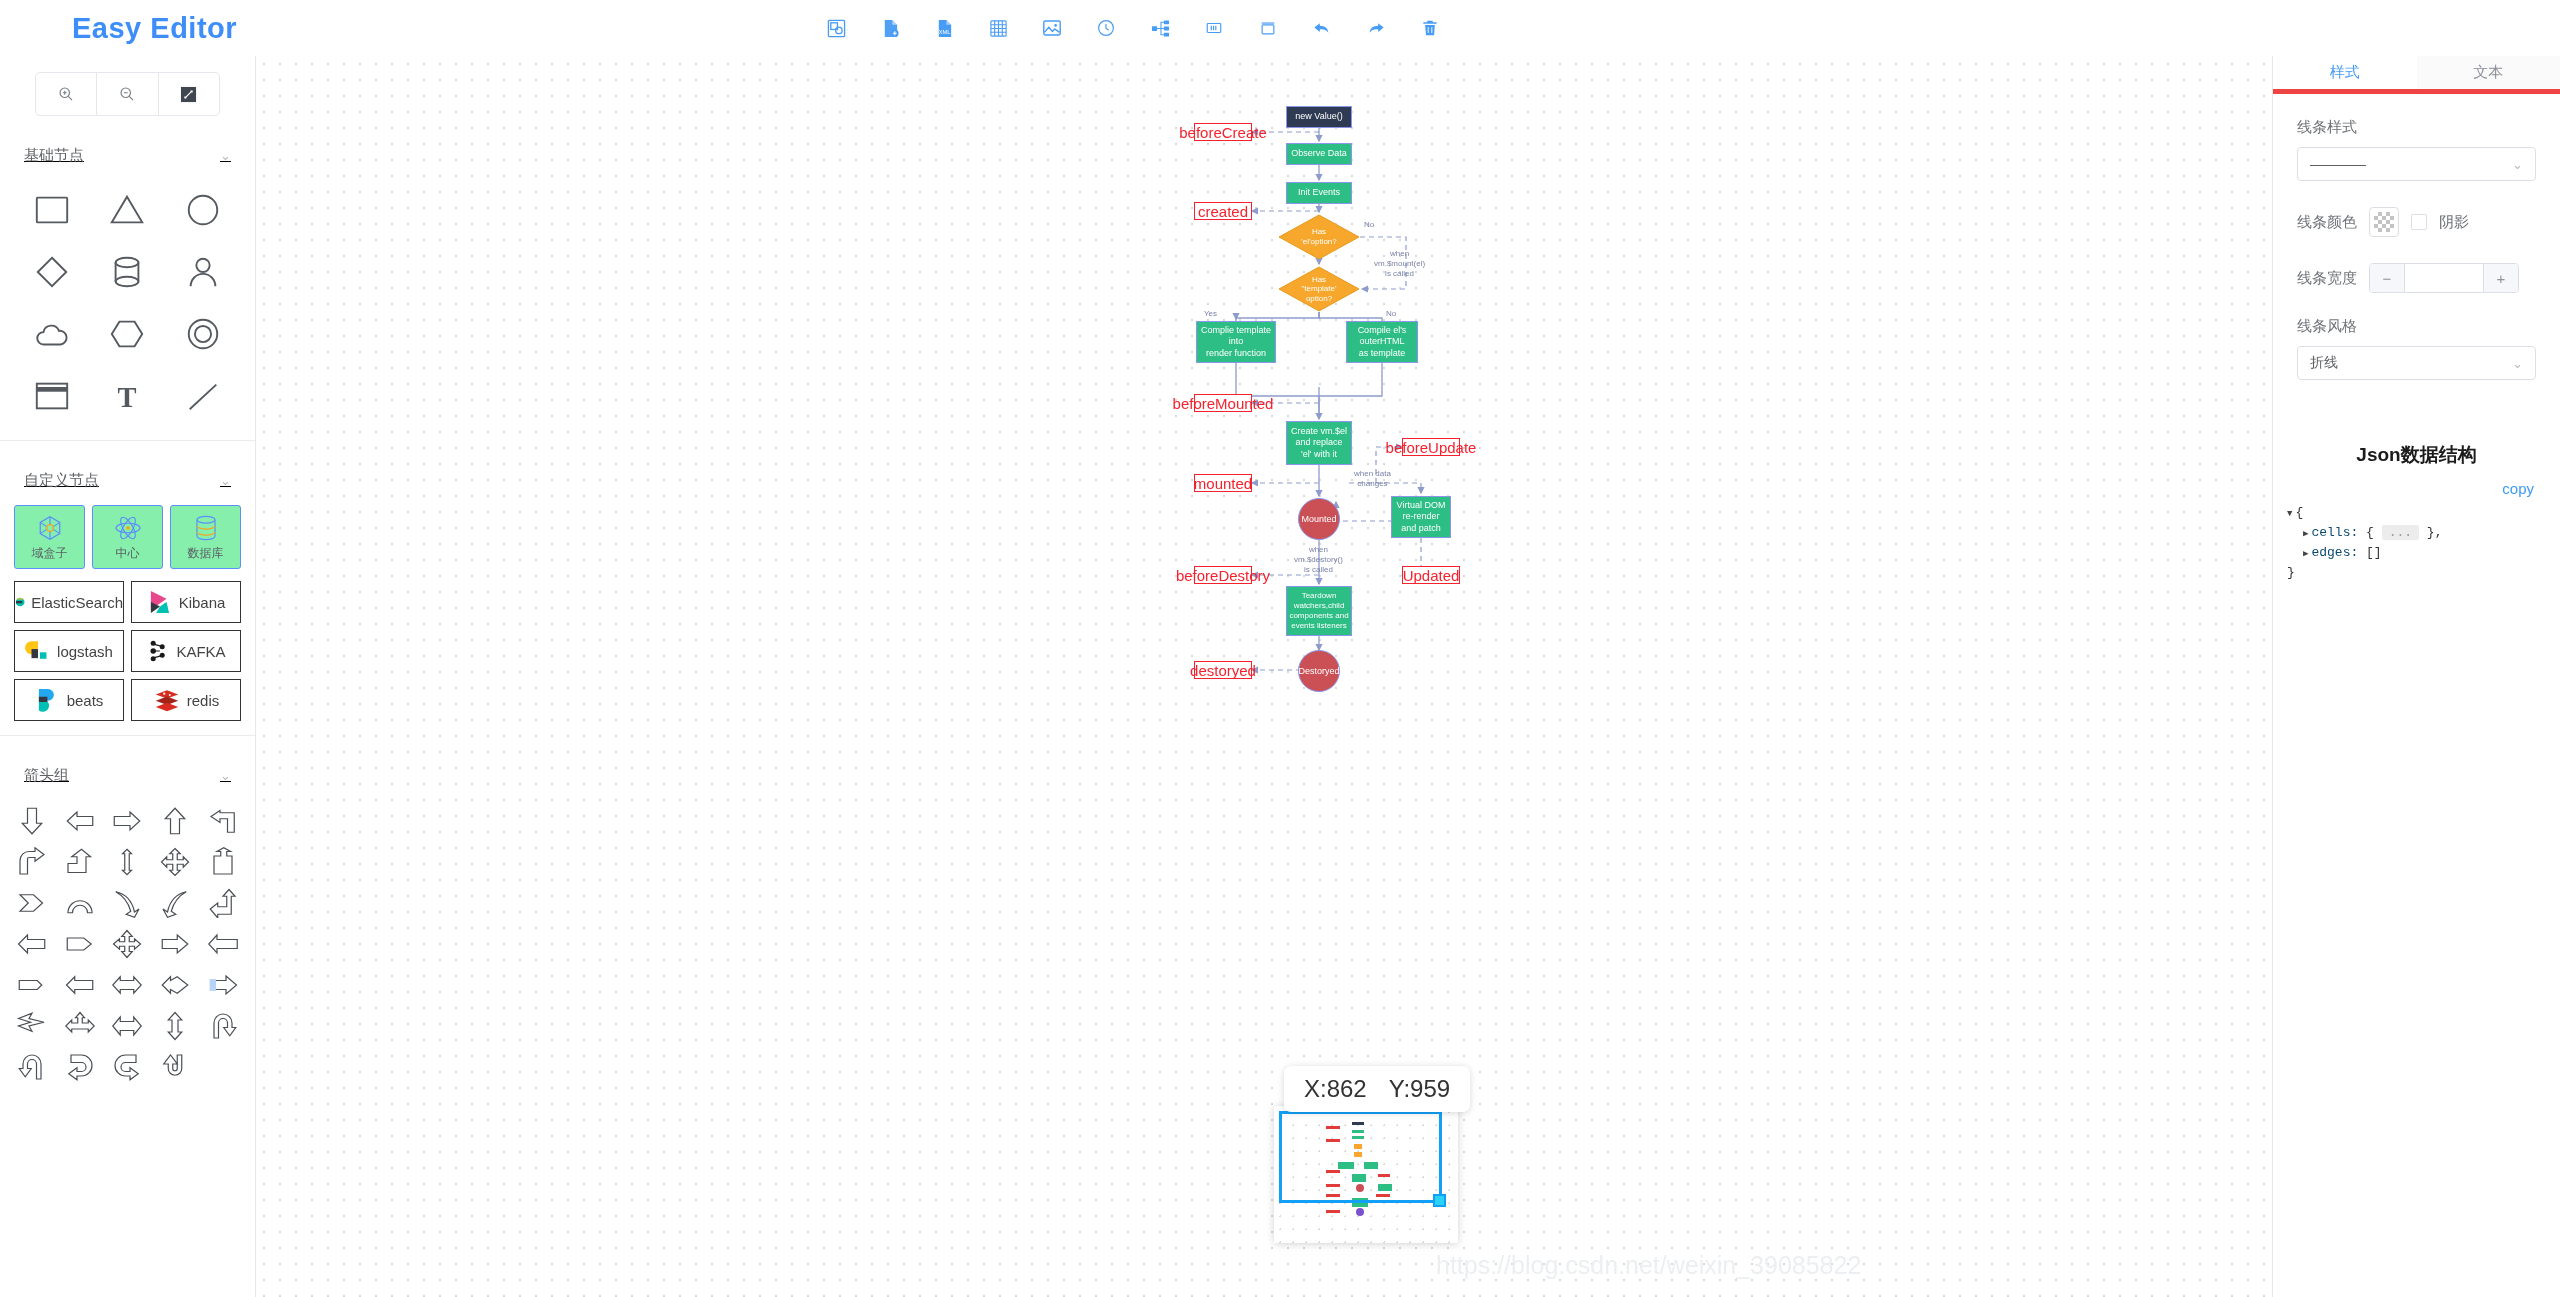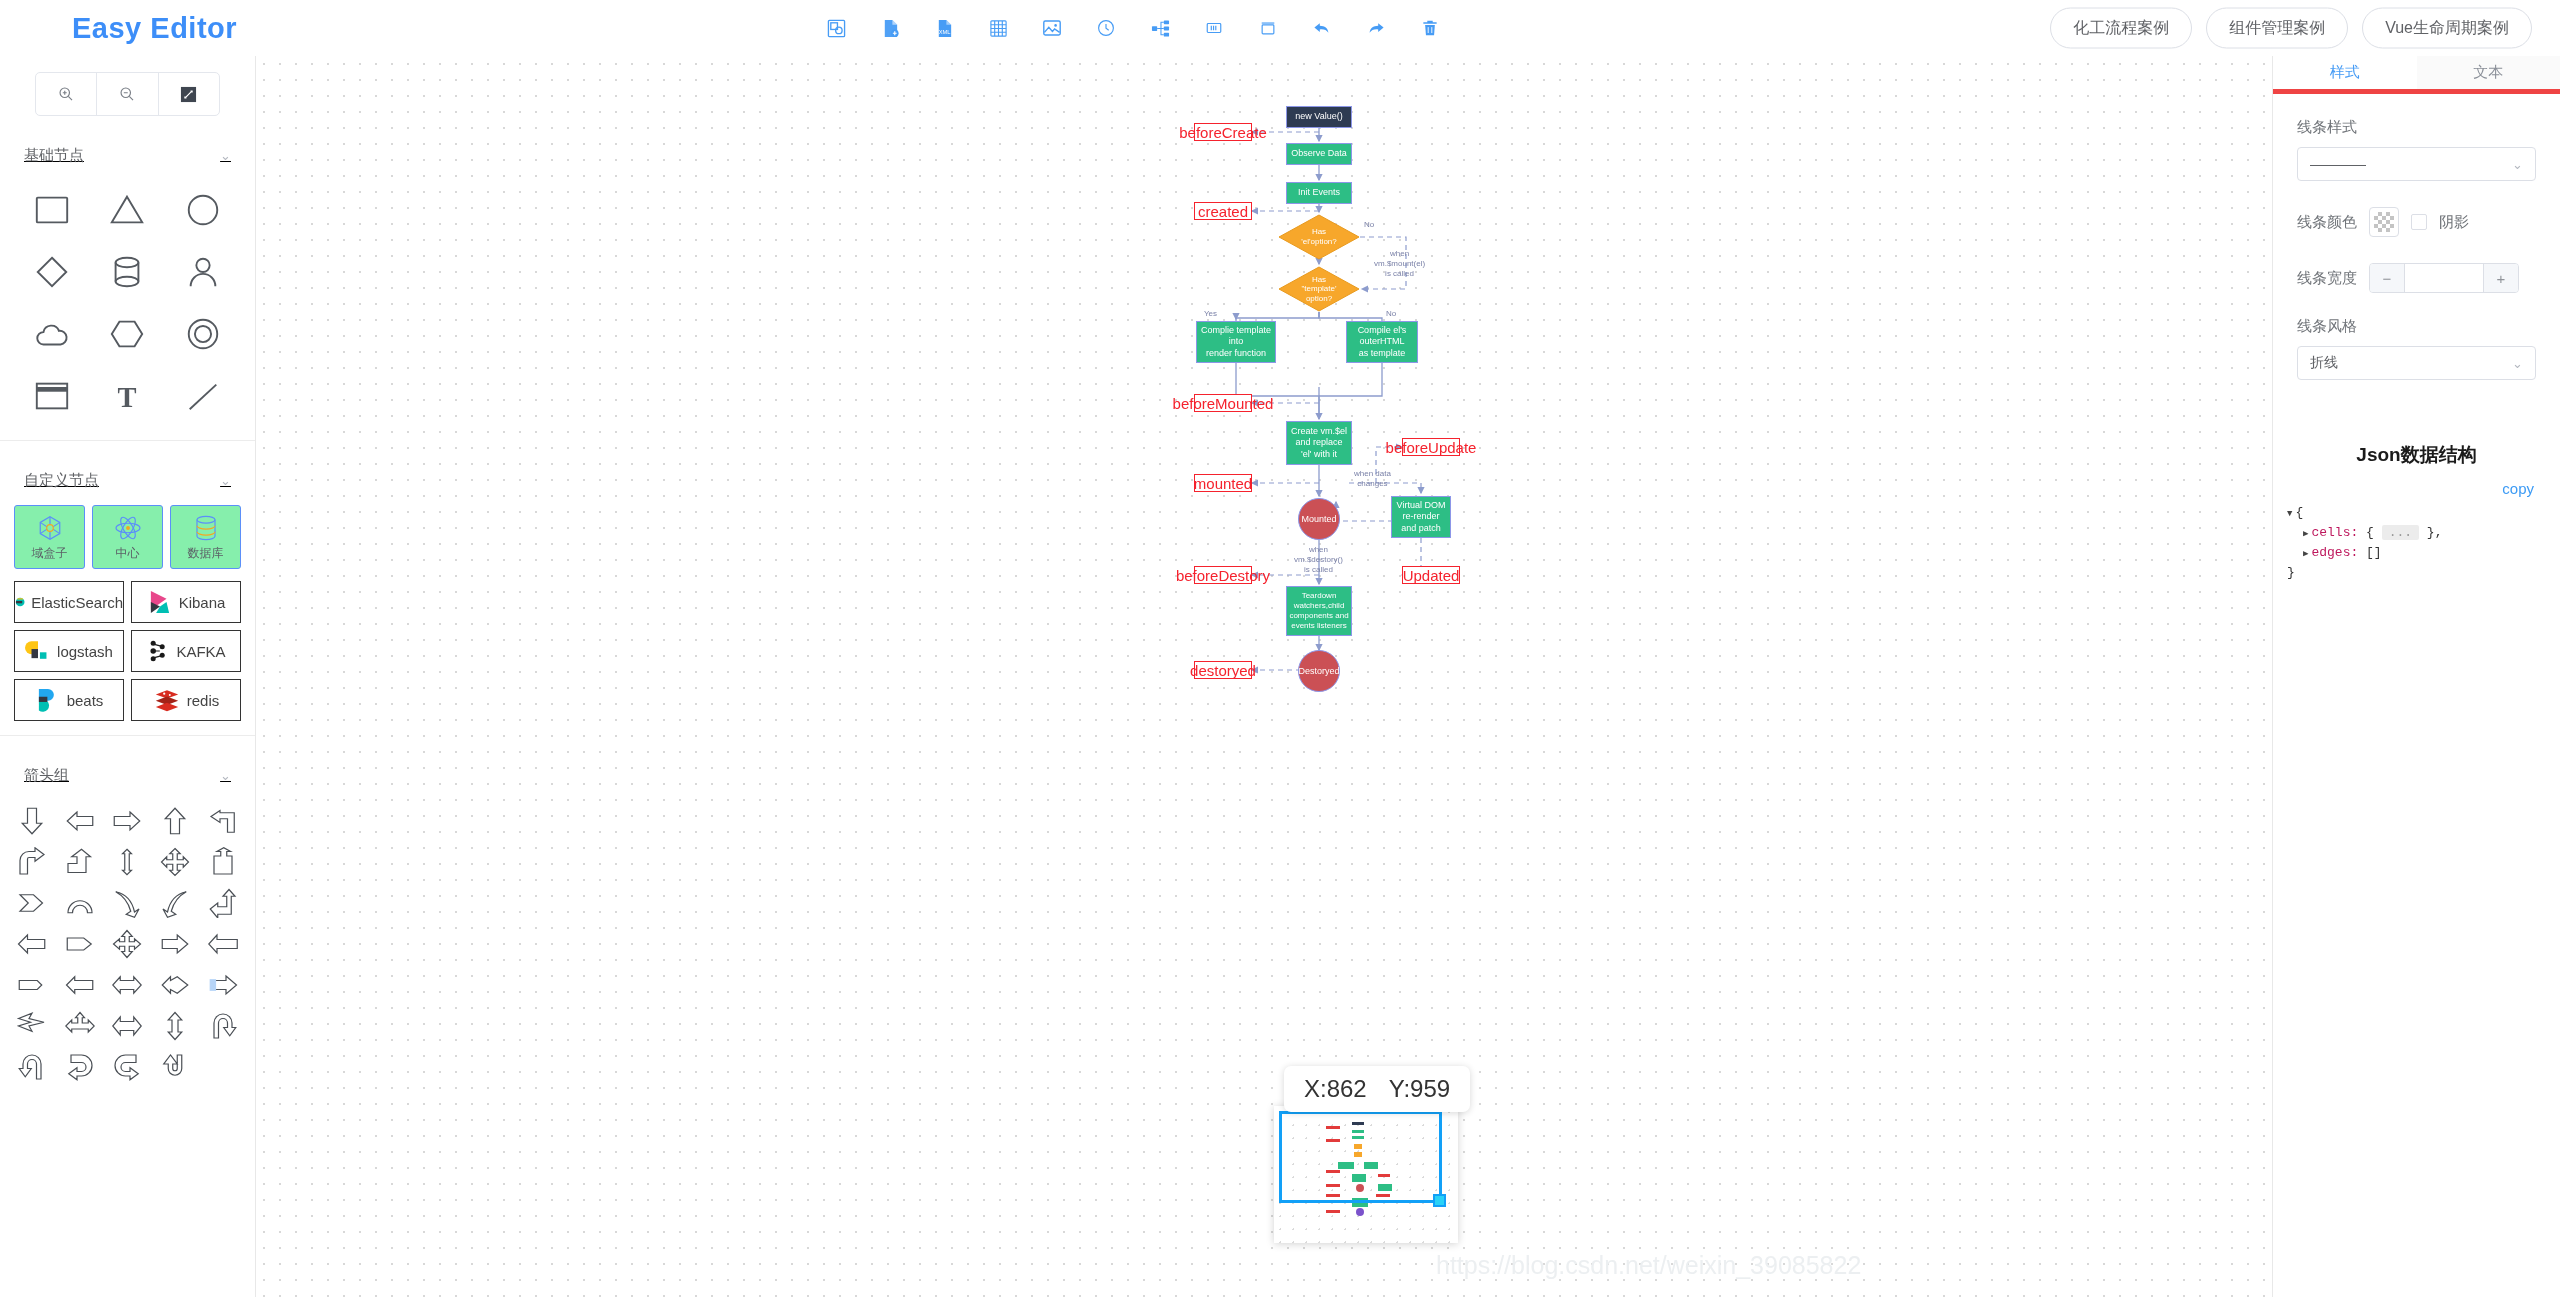--- a/index.html
+++ b/index.html
@@ -185,21 +185,21 @@
     background-color: #fff;
   }
   .cbox { width: 16px; height: 16px; border: 1px solid #dcdfe6; border-radius: 2px; cursor: pointer; background: #fff; }
   .stepper { display: flex; height: 30px; border: 1px solid #dcdfe6; border-radius: 4px; overflow: hidden; width: 150px; }
   .st-btn { width: 34px; display: flex; align-items: center; justify-content: center; background: #f5f7fa; color: #909399; cursor: pointer; font-size: 15px; }
   .st-in { flex: 1; border-left: 1px solid #dcdfe6; border-right: 1px solid #dcdfe6; }
   .json-title { text-align: center; font-size: 19px; font-weight: bold; color: #1b1b1b; margin-top: 62px; }
   .copy { text-align: right; padding-right: 26px; margin-top: 12px; font-size: 15px; color: #3d9bf5; cursor: pointer; }
   .json-tree { padding: 6px 0 0 14px; font-family: "Liberation Mono", monospace; font-size: 13px; color: #333; line-height: 1.55; }
   .tri { color: #444; font-size: 9px; margin-right: 3px; }
-  .jkey { color: #be185d; }
+  .jkey { color: #0c4a6e; }
   .jfold { background: #ececec; border-radius: 2px; padding: 0 7px; color: #999; }
 </style>
 </head>
 <body>
 
 <div id="app">
 
   <div class="header">
     <div class="brand">Easy Editor</div>
 
@@ -278,25 +278,20 @@
       </div>
       <div class="tool-btn">
         <svg width="18" height="18" viewBox="0 0 20 20" fill="currentColor">
           <path d="M7 2h6v1.6h4.4v1.6H2.6V3.6H7z"></path>
             <path d="M4.6 6.6h10.8l-.9 11.4H5.5z"></path>
           <path d="M8 9v6.6M12 9v6.6" stroke="#fff" stroke-width="1" fill="none"></path>
         </svg>
       </div>
     </div>
 
-    <div class="top-actions">
-      <div class="pill">化工流程案例</div>
-      <div class="pill">组件管理案例</div>
-      <div class="pill">Vue生命周期案例</div>
-    </div>
   </div>
 
   <div class="sidebar">
 
     <div class="zoom-group">
       <div class="zoom-btn">
         <svg width="16" height="16" viewBox="0 0 18 18" fill="none" stroke="currentColor" stroke-width="1.3">
           <circle cx="7.6" cy="7.6" r="5.3"></circle>
             <path d="M11.6 11.6l4.2 4.2M5.4 7.6h4.4M7.6 5.4v4.4"></path>
         </svg>

